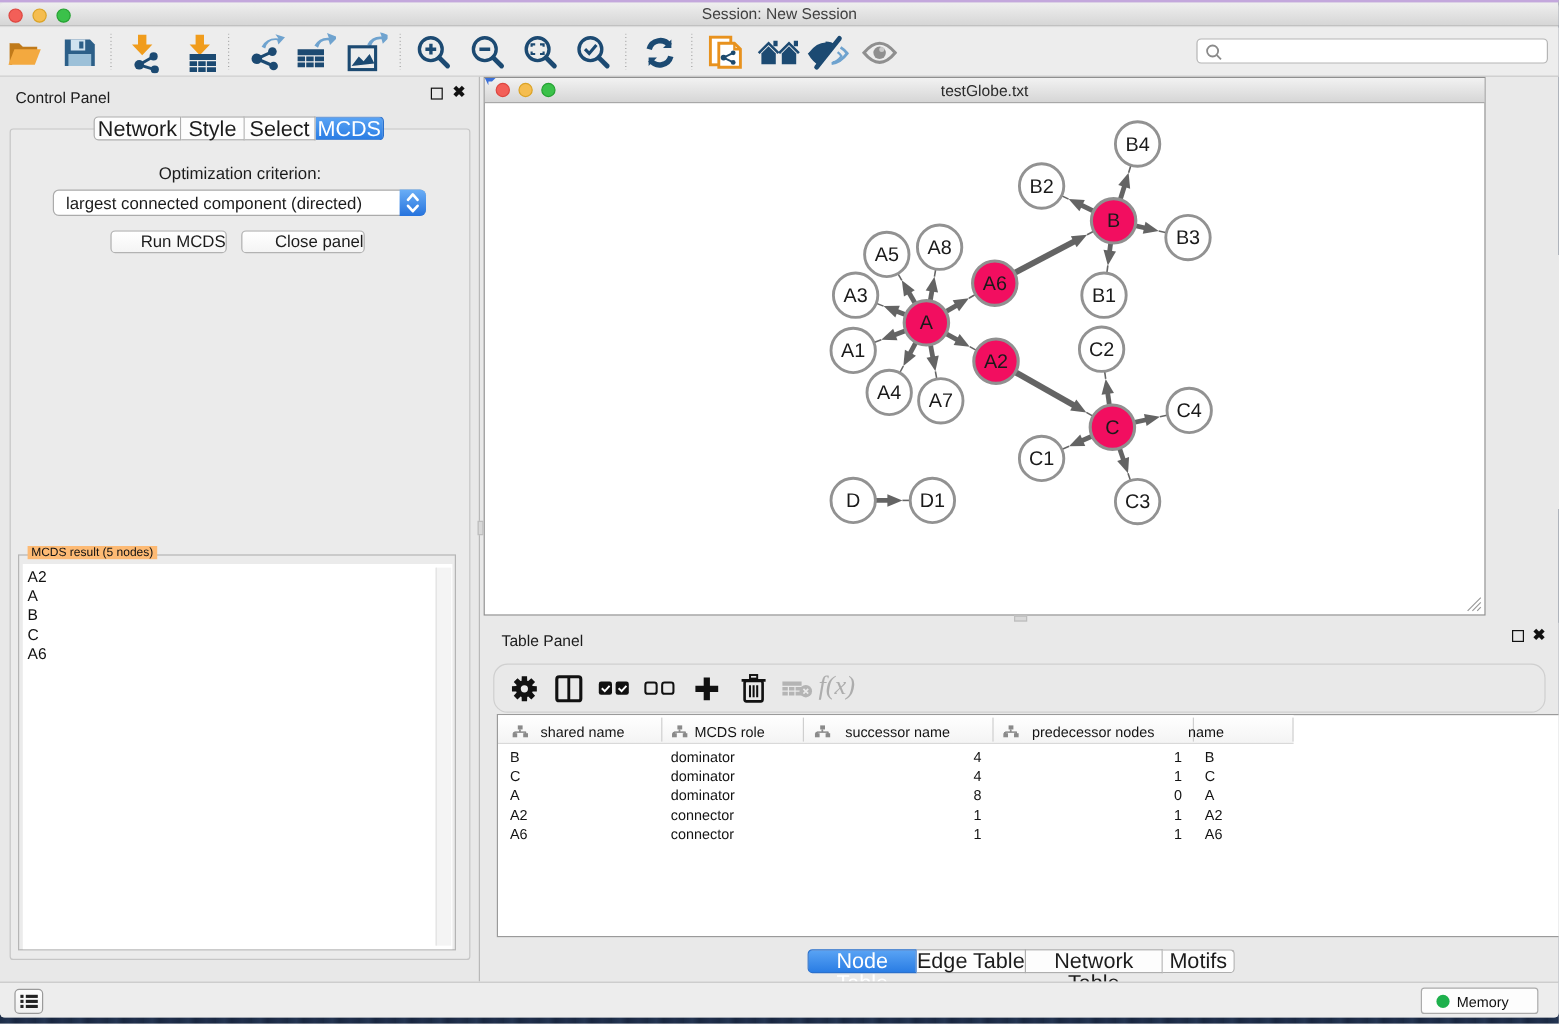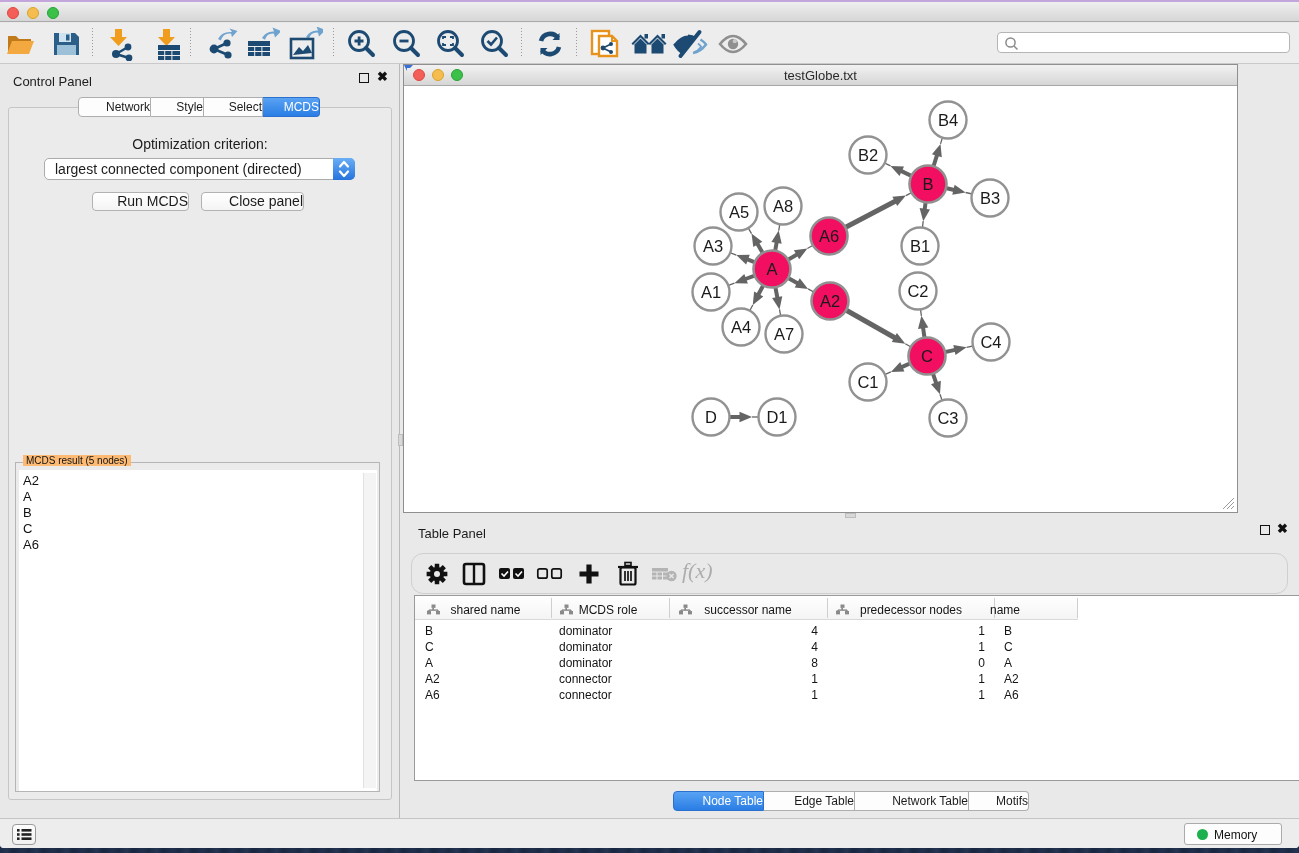--- a/index.html
+++ b/index.html
@@ -17,21 +17,21 @@
  border-bottom:1px solid #c9c9c9}
 .tsep{position:absolute;top:5px;height:30px;width:1px;
  background-image:linear-gradient(#9a9a9a 33%,rgba(0,0,0,0) 0%);background-size:1px 3px}
 .leftpanel{position:absolute;left:0;top:64px;width:400px;height:754px;background:#e8e8e8;
  border-right:1px solid #b9b9b9}
 .phead{font-size:13px;color:#1c1c1c}
 .sqicon{position:absolute;width:10px;height:10px;border:1.6px solid #111}
 .xicon{position:absolute;font-size:13px;font-weight:bold;color:#111}
 .tabs{position:absolute;display:flex;height:20px;font-size:13px}
 .tab{border:1px solid #aeaeae;border-left:none;background:#fdfdfd;color:#1c1c1c;
- text-align:right;line-height:18px;font-size:12px}
+ text-align:center;line-height:18px;font-size:18px}
 .tab.first{border-left:1px solid #aeaeae;border-radius:4px 0 0 4px}
 .tab.last{border-radius:0 4px 4px 0}
 .tab.sel{background:linear-gradient(#59a3f4,#2a7de4);color:#fff;border-color:#2a70cc}
 .innerpanel{position:absolute;left:8px;top:43px;width:384px;height:693px;
  background:#ebebeb;border:1px solid #c6c6c6;border-radius:3px}
 .btn{position:absolute;background:linear-gradient(#ffffff,#f4f4f4);border:1px solid #b2b2b2;
  border-radius:4px;font-size:14px;color:#1c1c1c;text-align:right}
 .fieldset{position:absolute;left:15px;top:398px;width:365px;height:330px;
  border:1px solid #b5b5b5}
 .netwin{position:absolute;left:403px;top:64px;width:835px;height:449px;
@@ -49,20 +49,21 @@
 .statusbar{position:absolute;left:0;top:818px;width:1299px;height:30px;
  background:#ededed;border-top:1px solid #c5c5c5}
 .cell{position:absolute;white-space:nowrap}
 </style></head><body>
 <div class="app">
 <div class="titlebar"></div>
 <div class="purple"></div>
 <div class="tl" style="left:7px;top:7px;background:#f35f58;border:0.5px solid #dd4740"></div>
 <div class="tl" style="left:27px;top:7px;background:#f5bd4f;border:0.5px solid #dba326"></div>
 <div class="tl" style="left:47px;top:7px;background:#3bc14a;border:0.5px solid #26a233"></div>
+<div class="title">Session: New Session</div>
 <div class="toolbar">
 <svg class="abs" style="left:4px;top:5px" width="33" height="32">
  <path d="M4 8 h8 l3 3 h12 v6 H8 z" fill="#c07a1a"></path>
  <path d="M4 8 v18 h2 l5 -11 h-3 v-4 z" fill="#c07a1a"></path>
  <path d="M8 13 h22 l-5 13 H3 z" fill="#f3a93f"></path>
 </svg>
 <svg class="abs" style="left:50px;top:5px" width="32" height="32">
  <path d="M4 5 h21 l4 4 v18 h-25 z" fill="#2c5f88"></path>
  <path d="M9 5 h12 v9 h-12 z" fill="#cfe2ef"></path>
  <path d="M16 6.5 h3.5 v6 h-3.5 z" fill="#2c5f88"></path>

